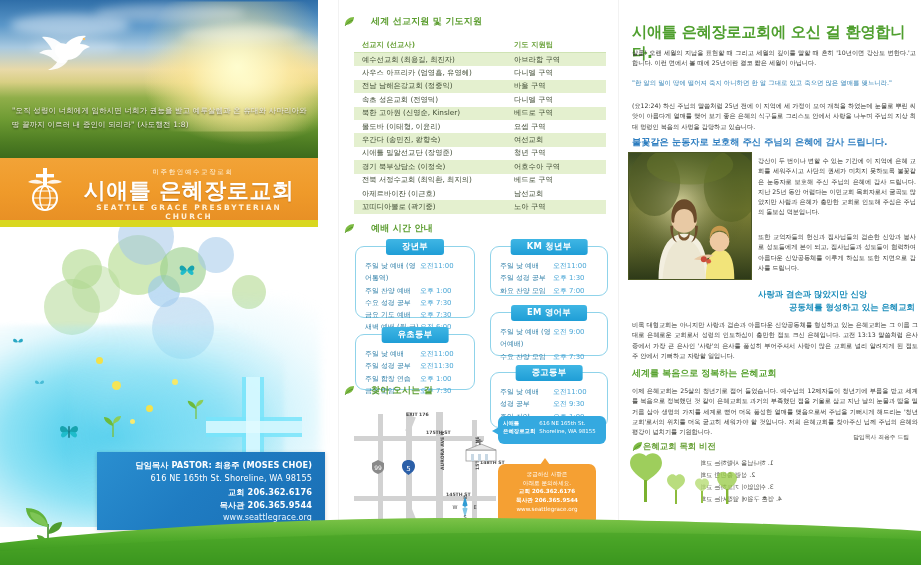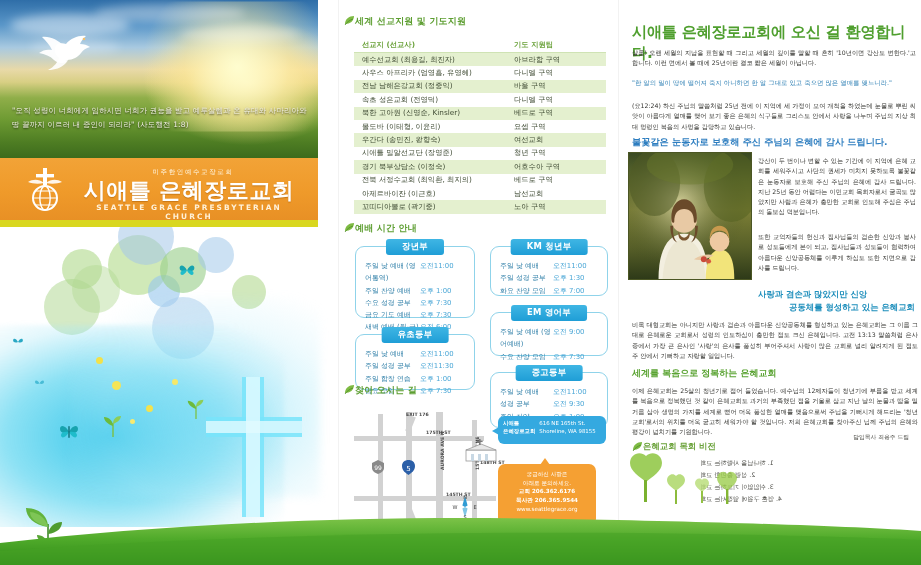--- a/index.html
+++ b/index.html
@@ -85,21 +85,21 @@
   .contact-card div{ font-size:8.2px; line-height:1.62; letter-spacing:.1px; }
   .contact-card .bold{ font-weight:bold; }
   .contact-card .www{ font-size:8px; color:#eaf6ff; }
   .leaf-sprout{ position:absolute; left:18px; top:500px; width:60px; height:52px; }
 
   .green-hill{
     position:absolute; left:0; bottom:0; width:921px; height:60px; overflow:hidden; z-index:3;
   }
 
   
-  .sec-head{ position:absolute; display:flex; gap:0; }
+  .sec-head{ position:absolute; display:flex; align-items:center; gap:16px; }
   .sec-head .lbl{ font-size:9px; font-weight:bold; color:#5d9e31; letter-spacing:.2px; }
   .leaf-ico{ width:11px; height:11px; flex:0 0 11px; }
 
   .mtable{ position:absolute; left:354px; top:38px; width:252px; }
   .mrow{ display:flex; height:13.4px; align-items:center; font-size:7.3px; color:#3e4a33; }
   .mrow.hdr{ color:#6ba23b; font-weight:bold; border-bottom:1px solid #cfe3b4; height:15px; }
   .mrow.alt{ background:#e4f0cf; }
   .mrow .c1c{ width:160px; padding-left:8px; }
   .mrow .c2c{ width:92px; }
 
@@ -270,20 +270,27 @@
   </div>
 
   <svg class="leaf-sprout" viewBox="0 0 60 52">
     <path d="M30 52V24" stroke="#3f8a2a" stroke-width="1.6" fill="none"></path>
     <path d="M30 27c-14-2-22-10-22-19 13 0 22 8 22 19z" fill="#62b33c"></path>
     <path d="M30 27c-12-3-18-9-18-15 10 1 16 7 18 15z" fill="#86c95c" opacity=".8"></path>
     <path d="M30 34c9-1 14-6 14-12-8 0-13 5-14 12z" fill="#4f9c30"></path>
     <path d="M30 44c-7-1-11-5-11-9 6 0 10 4 11 9z" fill="#57a534"></path>
   </svg>
 
+  <div class="contact-card">
+    <div class="bold">담임목사 PASTOR: 최용주 (MOSES CHOE)</div>
+    <div>616 NE 165th St. Shoreline, WA 98155</div>
+    <div class="bold">교회 206.362.6176</div>
+    <div class="bold">목사관 206.365.9544</div>
+    <div class="www">www.seattlegrace.org</div>
+  </div>
 </div>
 
 <div class="panel" id="middle-panel"></div>
 
 <div class="sec-head" style="left:344px; top:15px;">
   <svg class="leaf-ico" viewBox="0 0 11 11">
     <path d="M1 9C1 4 5 1 10 1c0 5-4 8-9 8z" fill="#7ebb43"></path>
     <path d="M1 10c2-3 5-5 8-6" stroke="#4d8a26" stroke-width=".8" fill="none"></path>
   </svg>
   <span class="lbl">세계 선교지원 및 기도지원</span>

